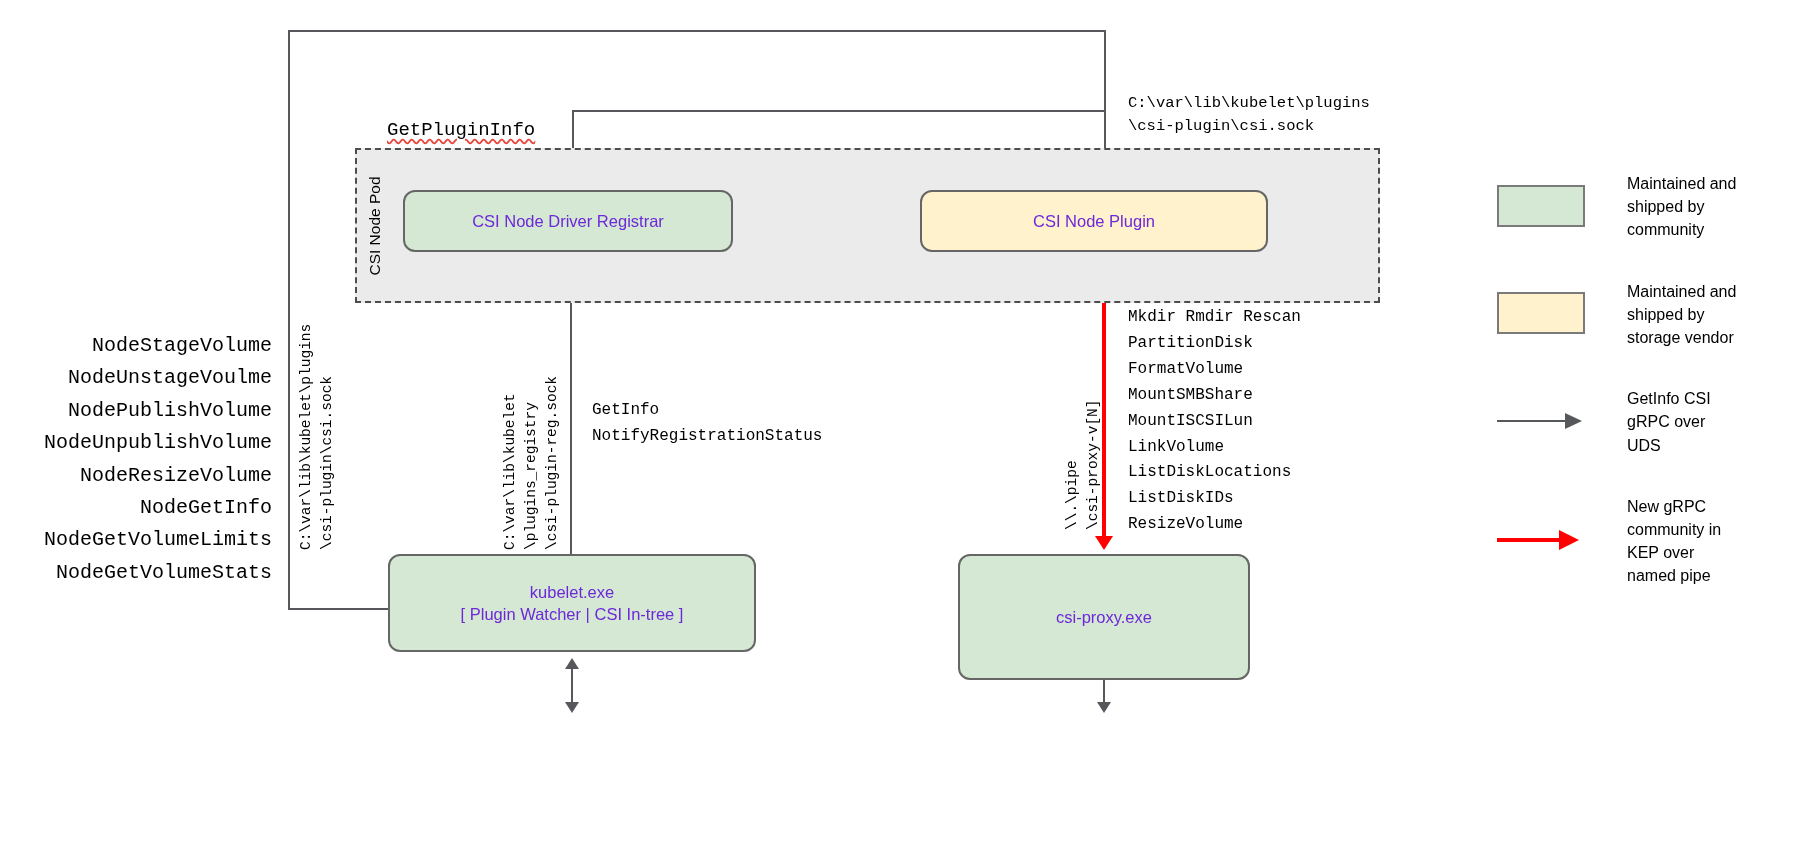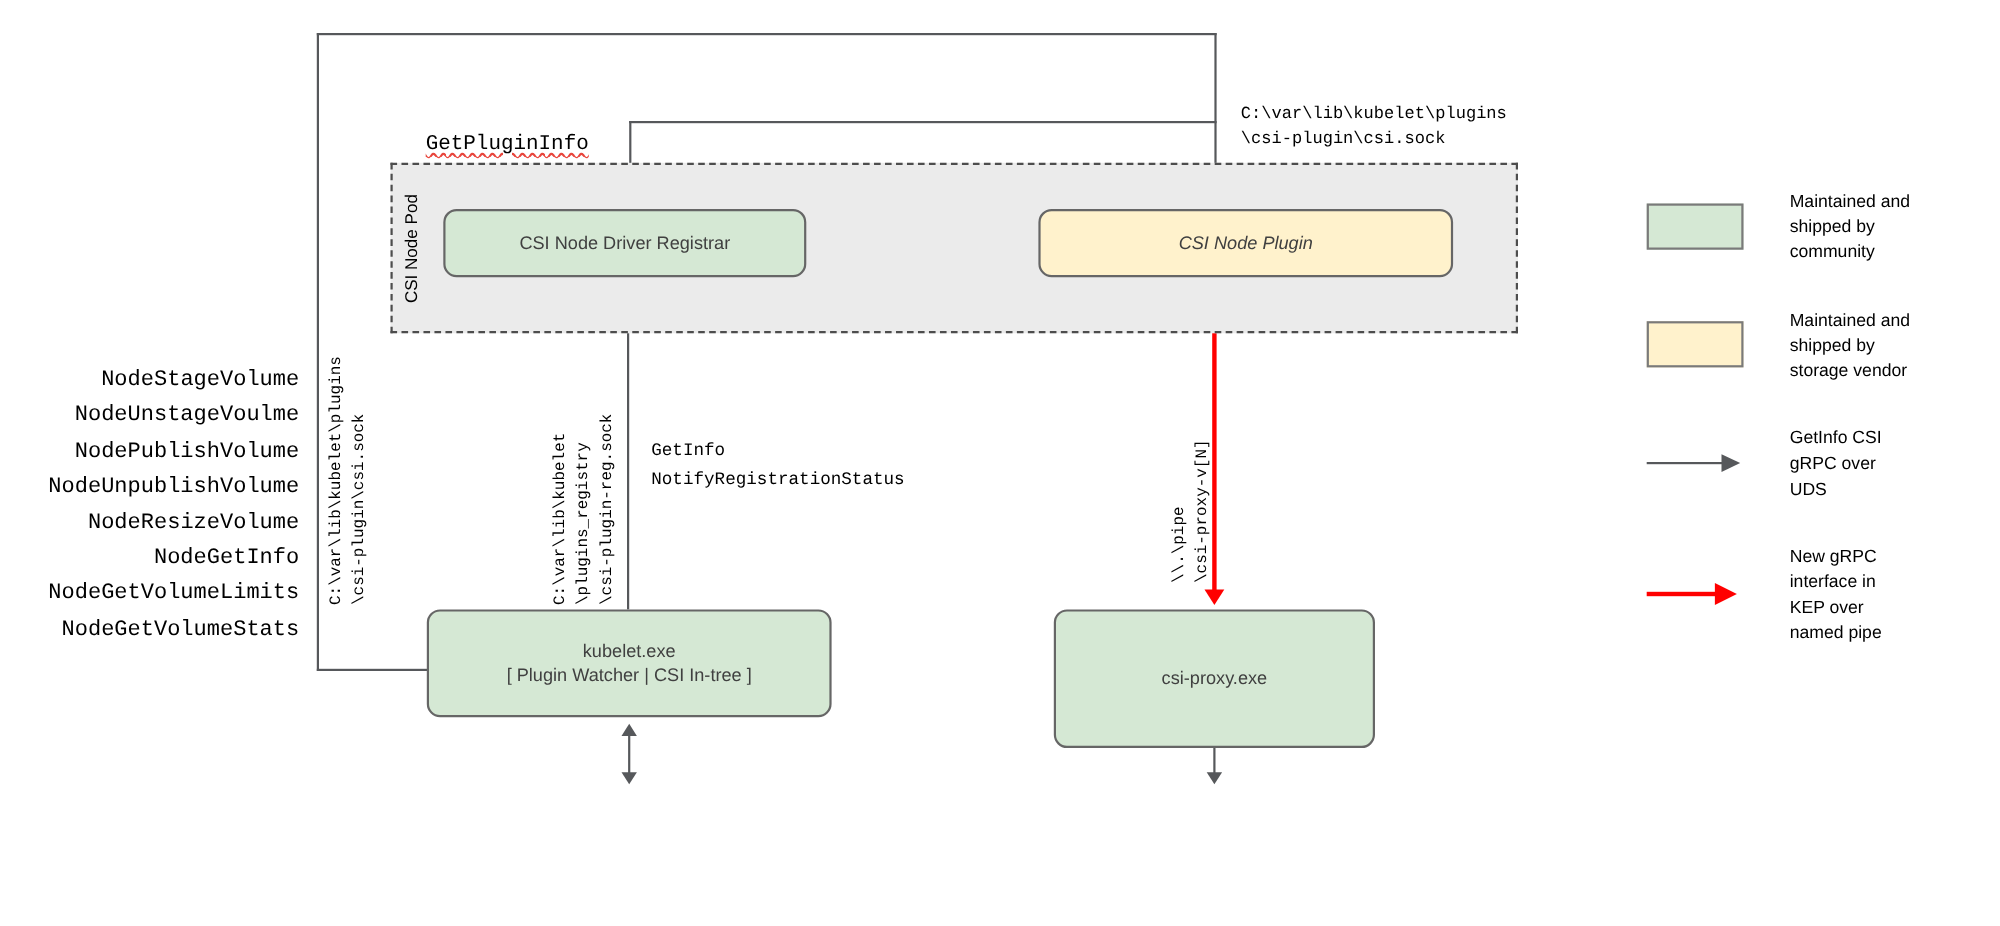--- a/index.html
+++ b/index.html
@@ -52,27 +52,27 @@
     box-sizing: border-box;
     border: 2px solid #666666;
     border-radius: 12px;
     display: flex;
     align-items: center;
     justify-content: center;
     flex-direction: column;
     font-size: 16.5px;
     line-height: 1.35;
     text-align: right;
-    color: #404040;
+    color: #6d28d9;
   }
   .node.green  { background: #d5e8d4; }
   .node.yellow { background: #fff2cc; }
   .node.blue   { background: #dae8fc; }
   #registrar-box { left: 403px;  top: 190px; width: 330px; height: 62px; }
-  #plugin-box    { left: 944px;  top: 190px; width: 377px; height: 62px; font-style: italic; }
+  #plugin-box    { left: 920px;  top: 190px; width: 348px; height: 62px; }
   #kubelet-box   { left: 388px;  top: 554px; width: 368px; height: 98px; }
   #proxy-box     { left: 958px;  top: 554px; width: 292px; height: 126px; }
   #hostos-box    { left: 357px;  top: 718px; width: 993px; height: 54px; border-radius: 8px; font-size: 17px;}
   
   .ln {
     position: absolute;
     background: #56585b;
   }
   .ln.h { height: 2px; }
   .ln.v { width: 2px; }
@@ -232,20 +232,29 @@
   <div class="vtxt" style="left:500px; top:550px;">C:\var\lib\kubelet
 \plugins_registry
 \csi-plugin-reg.sock</div>
 
   <div class="txt mono" style="left:592px; top:398px; font-size:16px; line-height:1.62;">GetInfo
 NotifyRegistrationStatus</div>
 
   <div class="vtxt" style="left:1062px; top:530px;">\\.\pipe
 \csi-proxy-v[N]</div>
 
+  <div class="txt mono" style="left:1128px; top:305px; font-size:16px; line-height:1.62;">Mkdir Rmdir Rescan
+PartitionDisk
+FormatVolume
+MountSMBShare
+MountISCSILun
+LinkVolume
+ListDiskLocations
+ListDiskIDs
+ResizeVolume</div>
 
   <div id="legend">
 
     <div class="legend-row">
       <div class="legend-swatch green"></div>
       <div class="legend-text">Maintained and
 shipped by
 community</div>
     </div>
 
@@ -265,20 +274,20 @@
 gRPC over
 UDS</div>
     </div>
 
     <div class="legend-row">
       <div class="legend-arrow red">
         <div class="shaft"></div>
         <div class="head"></div>
       </div>
       <div class="legend-text">New gRPC
-interface in
+community in
 KEP over
 named pipe</div>
     </div>
 
   </div>
 
 </div>
 
 </body></html>

